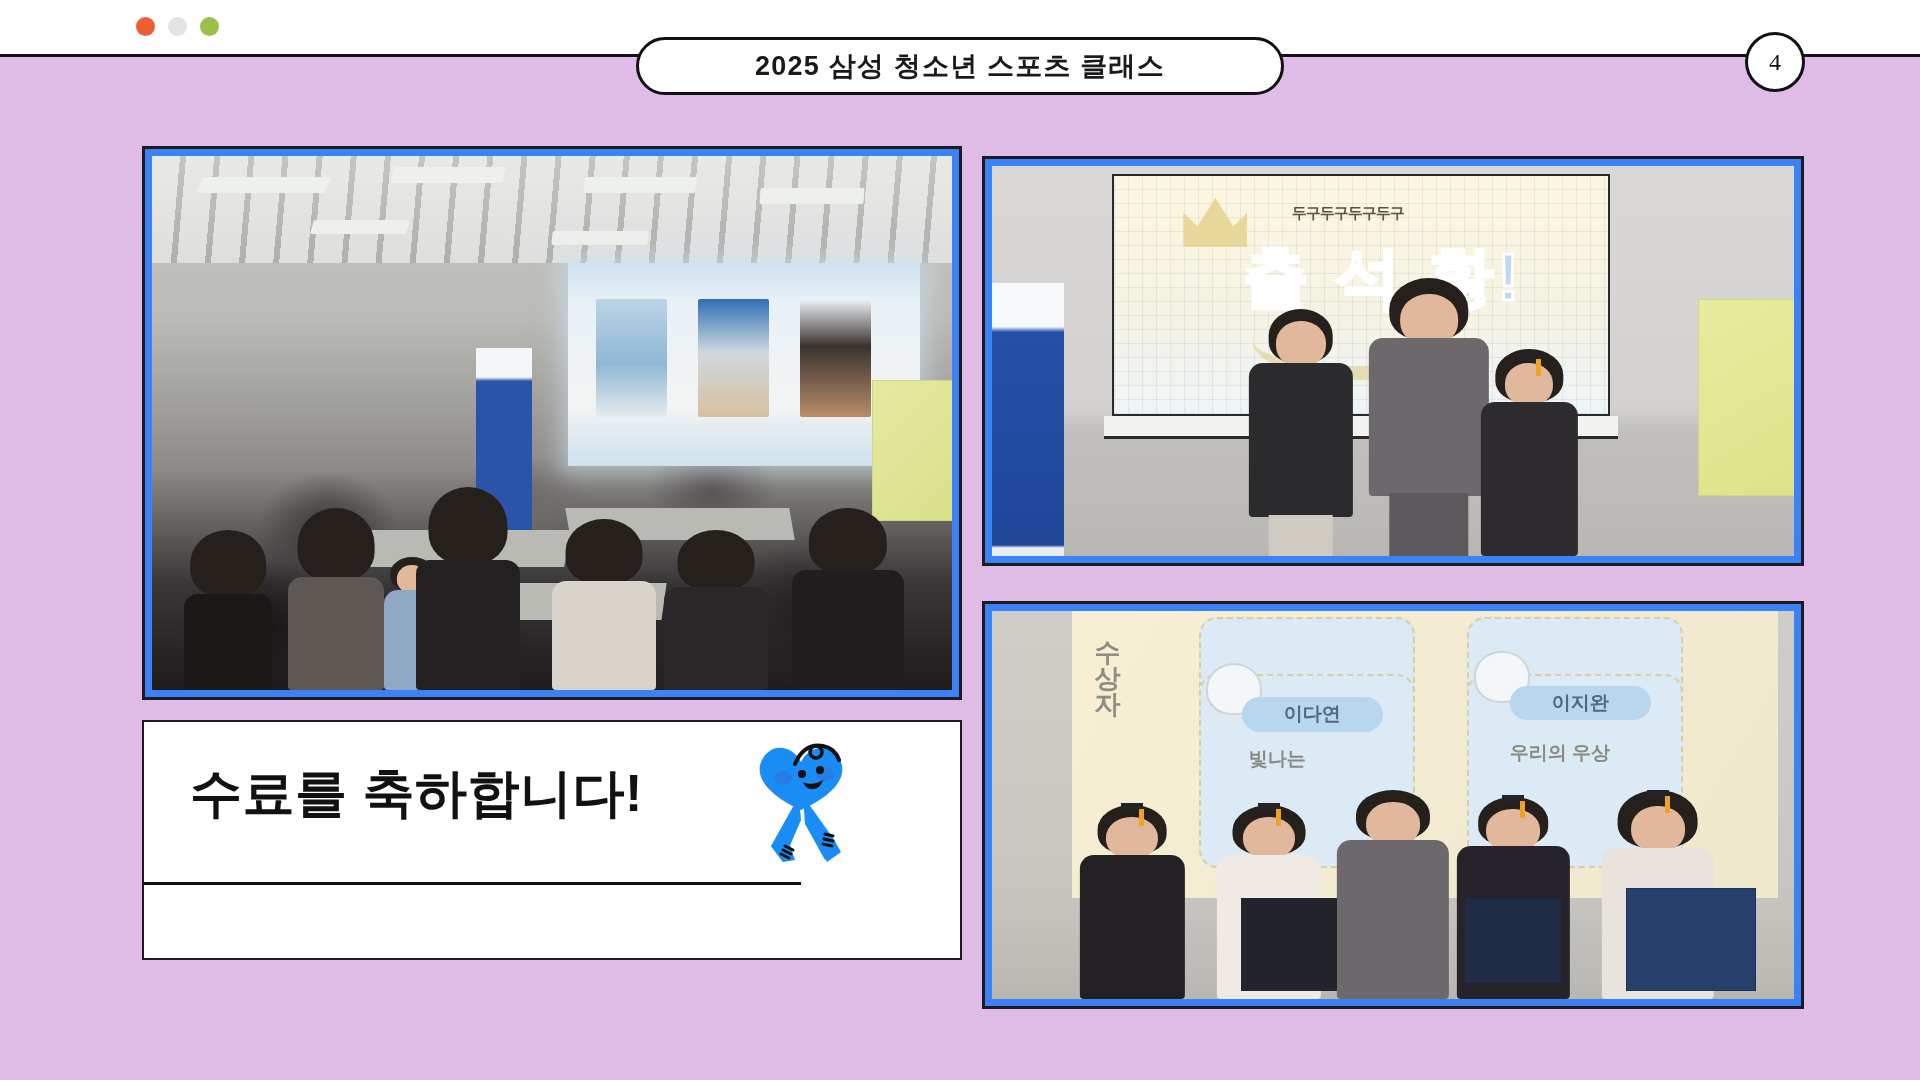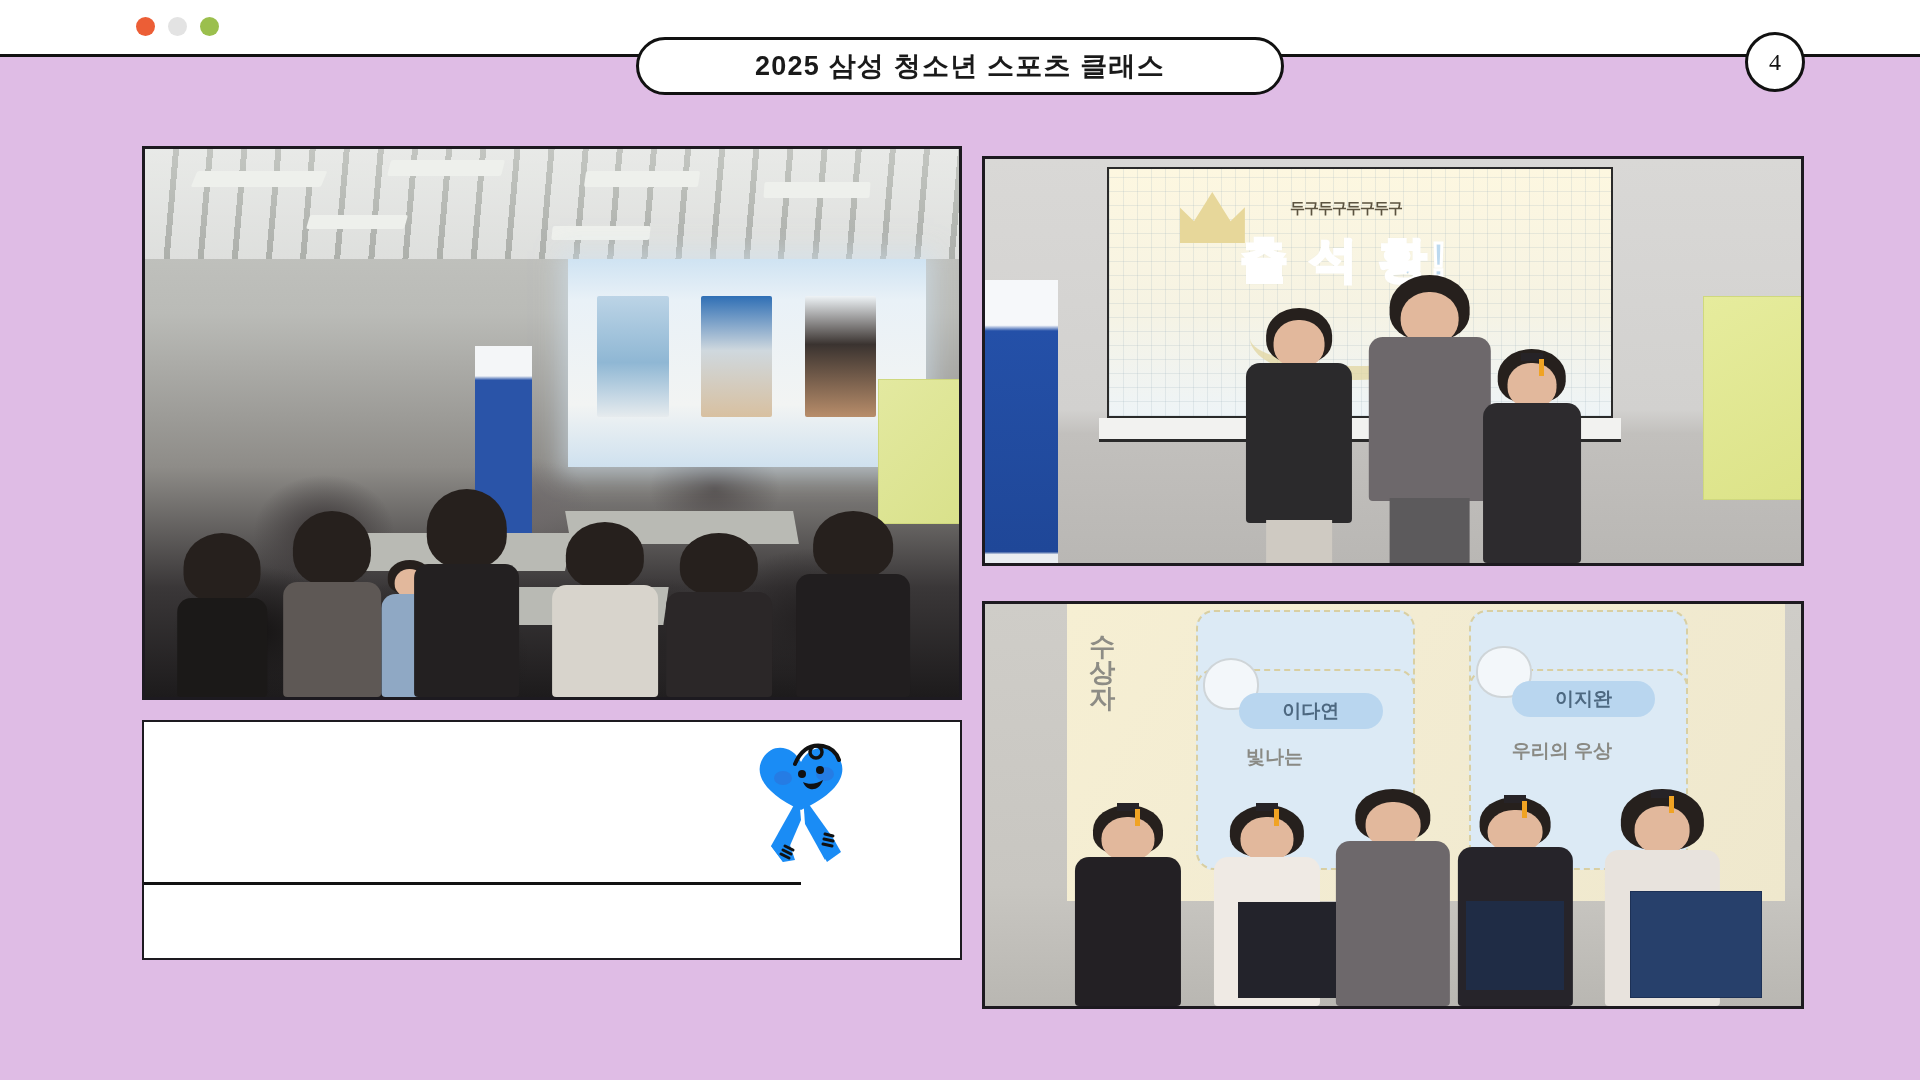--- a/index.html
+++ b/index.html
@@ -104,21 +104,21 @@
     background: #dfbce5;
     overflow: hidden;
   }
 
   
   .frame {
     position: absolute;
     background: #3b82f6;
     border: 3px solid #1d1a20;
     box-sizing: border-box;
-    padding: 0;
+    padding: 7px;
   }
   .frame .photo {
     width: 100%;
     height: 100%;
     position: relative;
     overflow: hidden;
   }
 
   
   .frame-classroom { left: 142px; top: 90px;  width: 820px; height: 554px; }
@@ -221,21 +221,21 @@
     left: 36%; top: 12%;
     font-size: 15px;
     color: #5b5340;
     letter-spacing: -1px;
     white-space: nowrap;
     font-weight: 700;
   }
   .at-headline {
     position: absolute;
     left: 26%; top: 24%;
-    font-size: 48px;
+    font-size: 66px;
     font-weight: 900;
     color: #bcd9ef;
     -webkit-text-stroke: 3px #ffffff;
     letter-spacing: 4px;
     white-space: nowrap;
     text-shadow: 0 0 2px rgba(120,160,190,0.5);
   }
   .at-laurel {
     position: absolute;
     left: 28%; top: 52%;
@@ -560,20 +560,23 @@
           <div class="body" style="bottom:0;width:100%;height:72%;background:#e8e3dd"></div>
           <span class="cap" style="left:50%;bottom:96%;transform:translateX(-50%)"></span>
         </div>
         <div style="position:absolute;left:79%;bottom:2%;width:16%;height:26%;background:#27406b;border:1px solid #1d3156"></div>
         <div style="position:absolute;left:31%;bottom:2%;width:12%;height:24%;background:#23232b"></div>
         <div style="position:absolute;left:59%;bottom:4%;width:12%;height:22%;background:#1f2c45"></div>
       </div>
     </div>
 
     <div class="caption-card">
+      <div class="caption-row">
+        <span class="caption-text">수료를 축하합니다!</span>
+      </div>
 
       <div class="mascot">
         <svg viewBox="0 0 104 136" width="104" height="136" aria-hidden="true">
 
           <path d="M50 62 L22 112 L34 128 L52 86 Z" fill="#1A8CF5"></path>
           <path d="M54 62 L84 104 L76 126 L56 90 Z" fill="#1A8CF5"></path>
           <path d="M22 112 L34 128 L46 126 L40 108 Z" fill="#1A8CF5"></path>
           <path d="M84 104 L92 118 L78 128 L70 114 Z" fill="#1A8CF5"></path>
 
           <path d="M52 76 C16 60 4 40 14 24 C24 8 44 12 52 28 C60 12 80 8 90 24 C100 40 88 60 52 76 Z" fill="#1A8CF5"></path>

